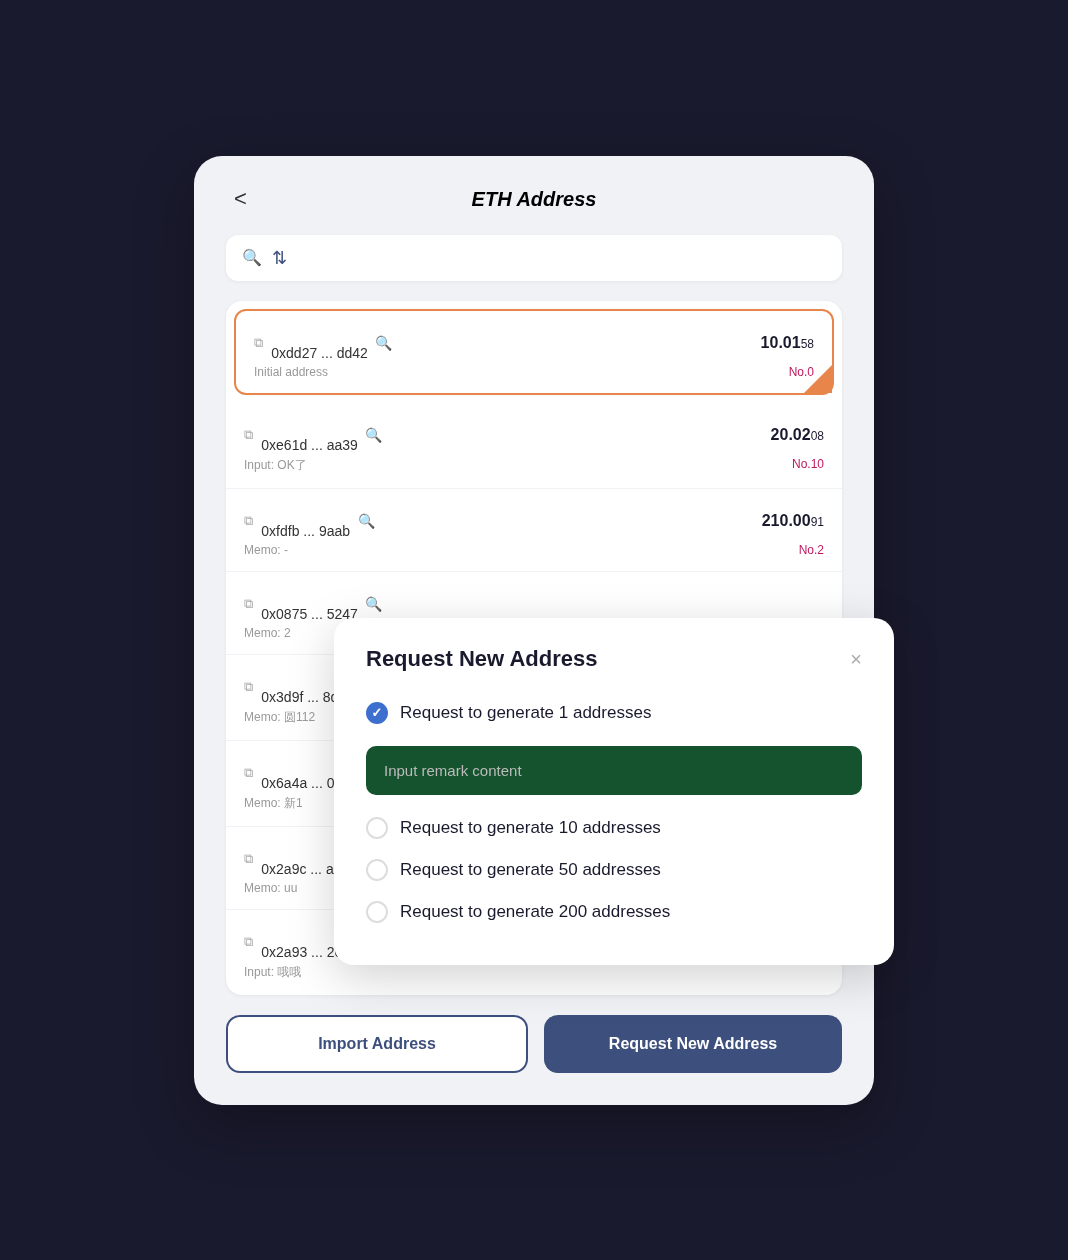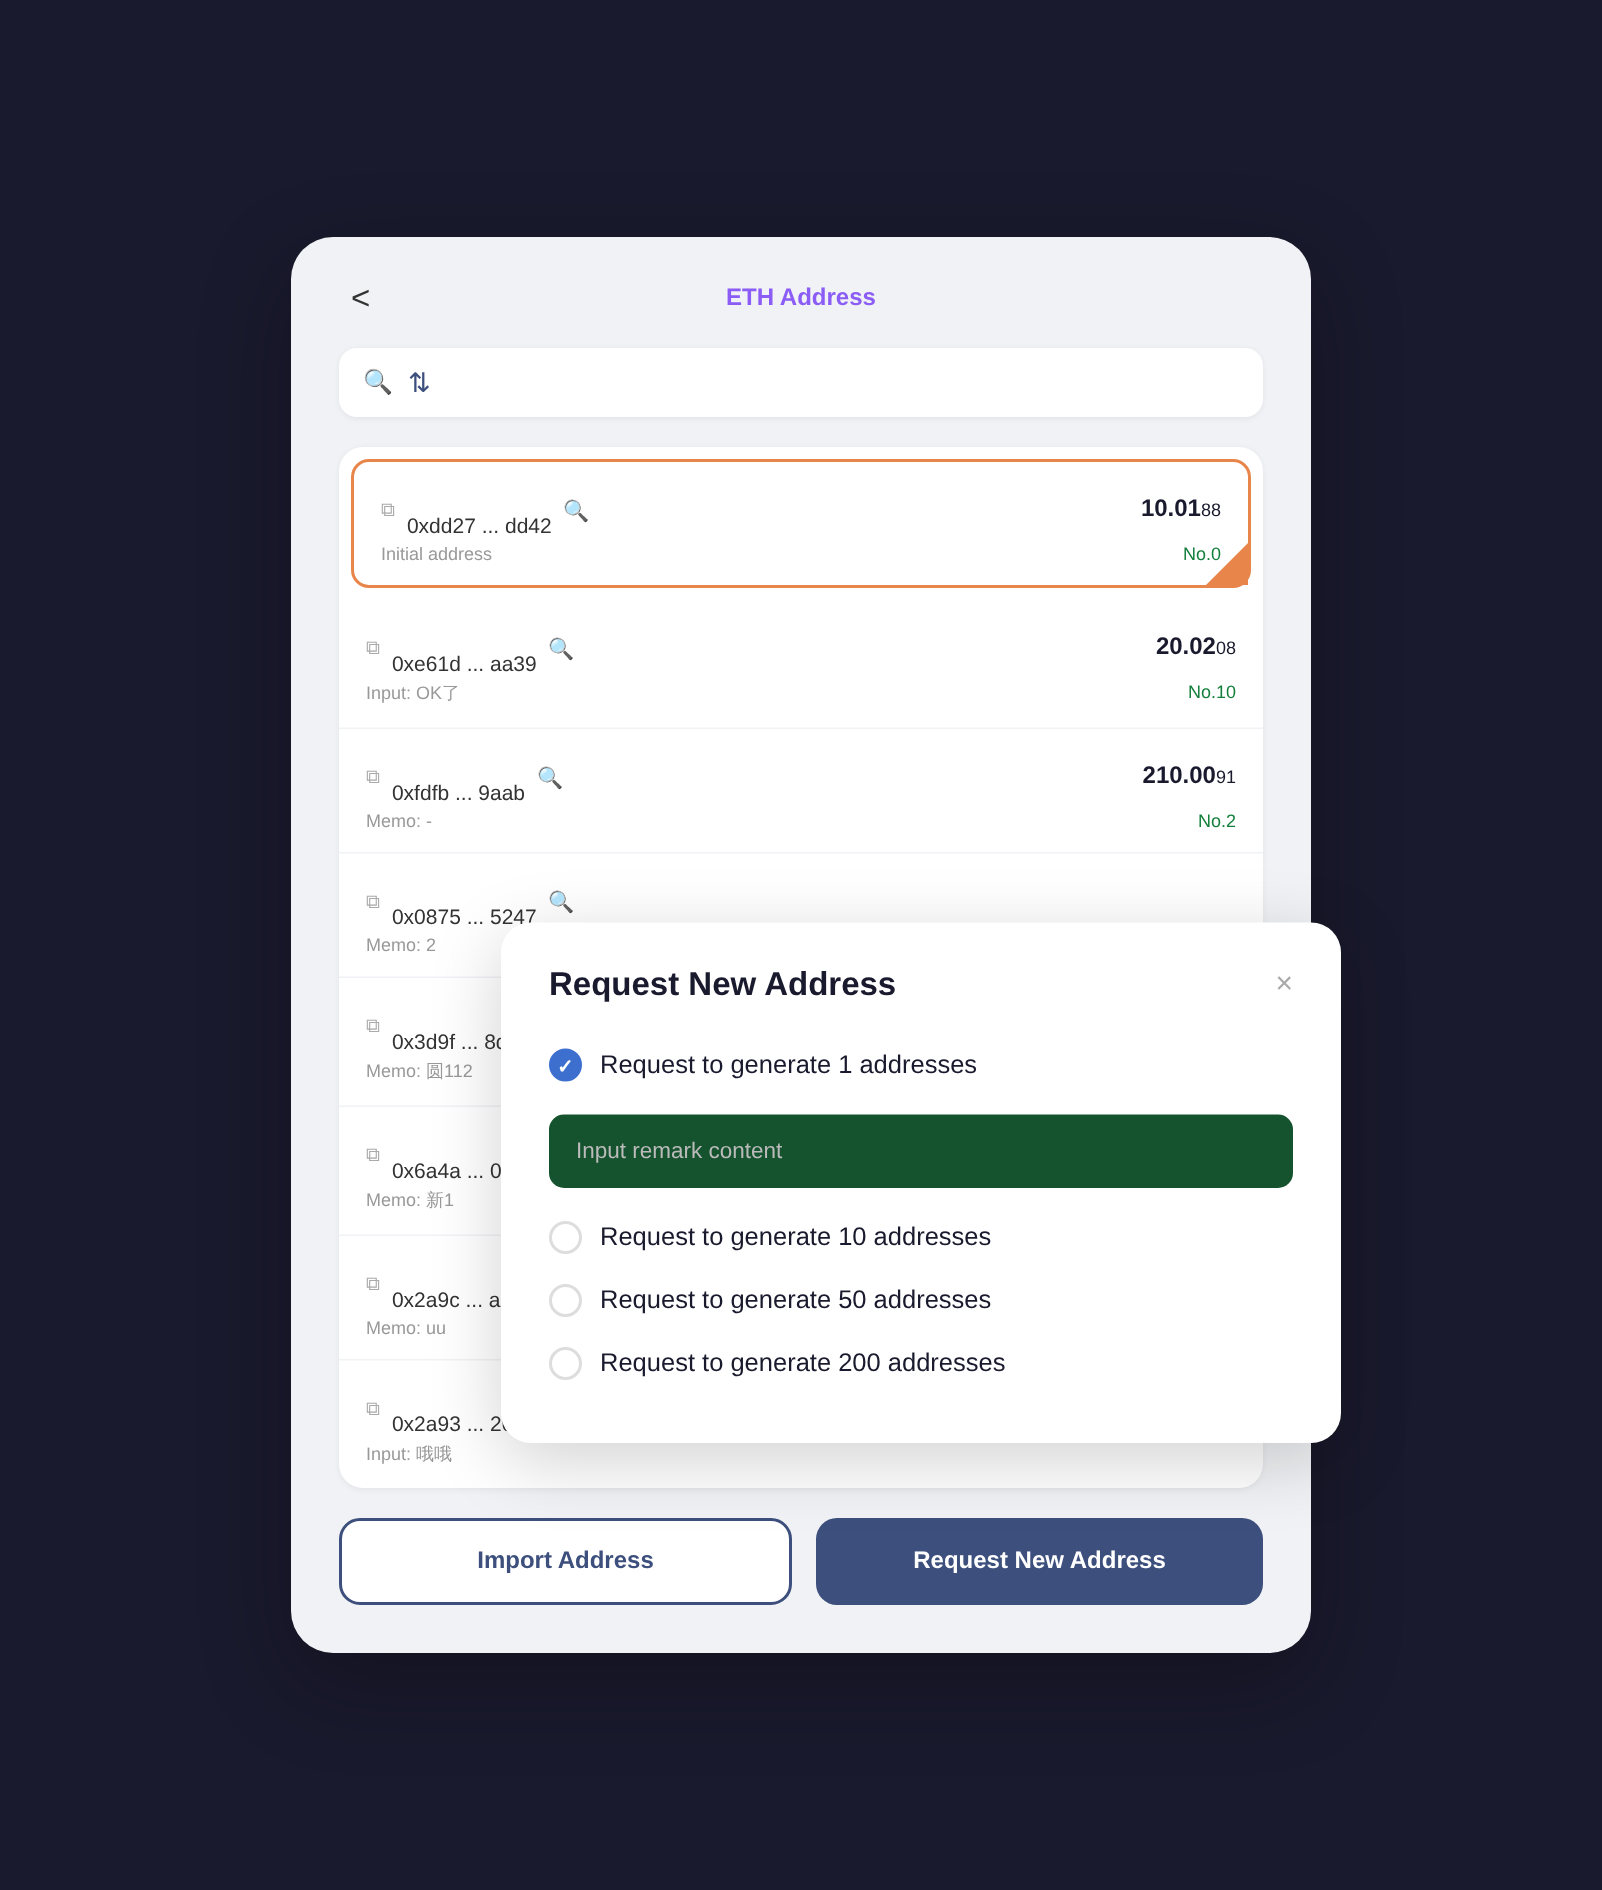--- a/index.html
+++ b/index.html
@@ -35,23 +35,24 @@
       left: 0;
       background: none;
       border: none;
       cursor: pointer;
       font-size: 22px;
       color: #333;
       padding: 4px 8px;
     }
 
     .page-title {
-      font-size: 16px;
+      font-size: 20px;
       font-weight: 600;
-      color: #8b5cf6;
+      color: #000000;
+      font-style: italic;
     }
 
     .search-bar {
       display: flex;
       align-items: center;
       background: white;
       border-radius: 12px;
       padding: 12px 16px;
       margin-bottom: 20px;
       box-shadow: 0 1px 4px rgba(0,0,0,0.06);
@@ -153,21 +154,21 @@
       align-items: flex-start;
     }
 
     .memo-text {
       font-size: 12px;
       color: #999;
     }
 
     .serial-text {
       font-size: 12px;
-      color: #15803d;
+      color: #be185d;
     }
 
     .orange-corner {
       position: absolute;
       right: 0;
       bottom: 0;
       width: 0;
       height: 0;
       border-style: solid;
       border-width: 0 0 28px 28px;
@@ -317,21 +318,21 @@
   </div>
 
   <div class="address-list" id="address-list">
   <div class="address-item active">
       <div class="address-row">
         <div class="address-left">
           <span class="copy-icon">⧉</span>
           <span class="address-text">0xdd27 ... dd42</span>
           <span class="search-small-icon">🔍</span>
         </div>
-        <span class="amount">10.01<span class="amount-small">88</span></span>
+        <span class="amount">10.01<span class="amount-small">58</span></span>
       </div>
       <div class="memo-row">
         <span class="memo-text">Initial address</span>
         <span class="serial-text">No.0</span>
       </div>
       <div class="orange-corner"></div>
     </div>
       <div class="address-item">
       <div class="address-row">
         <div class="address-left">

